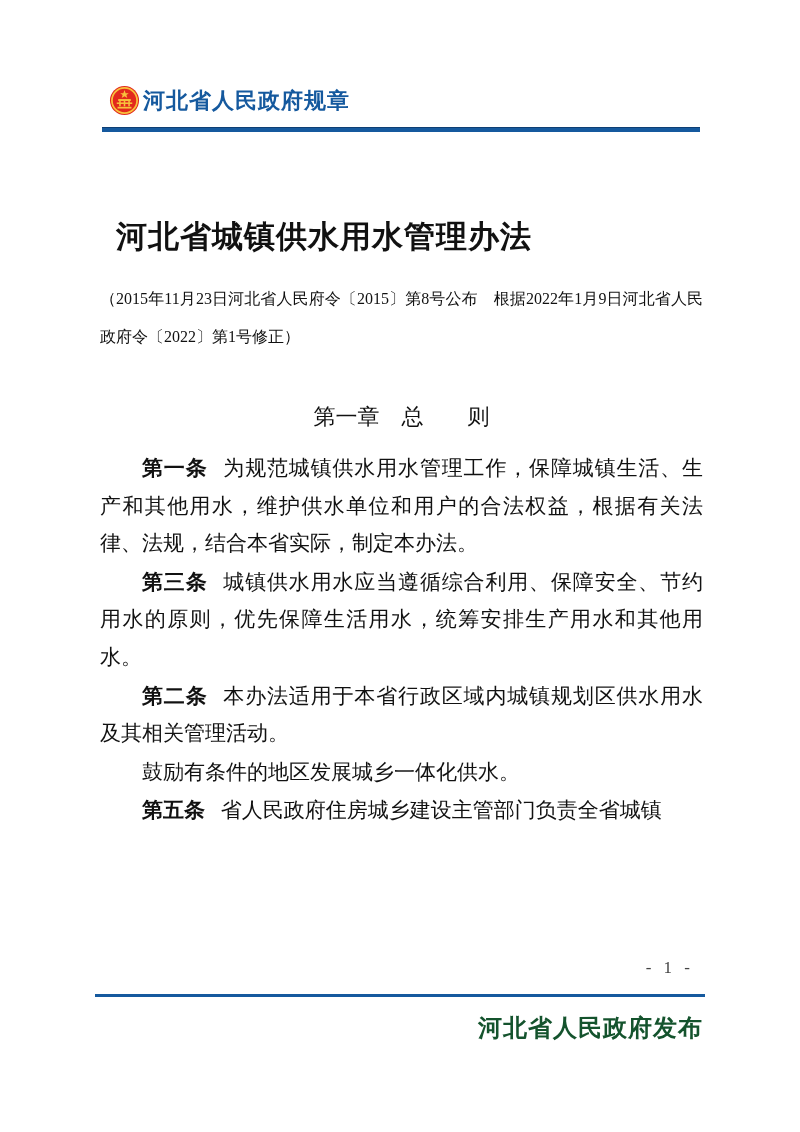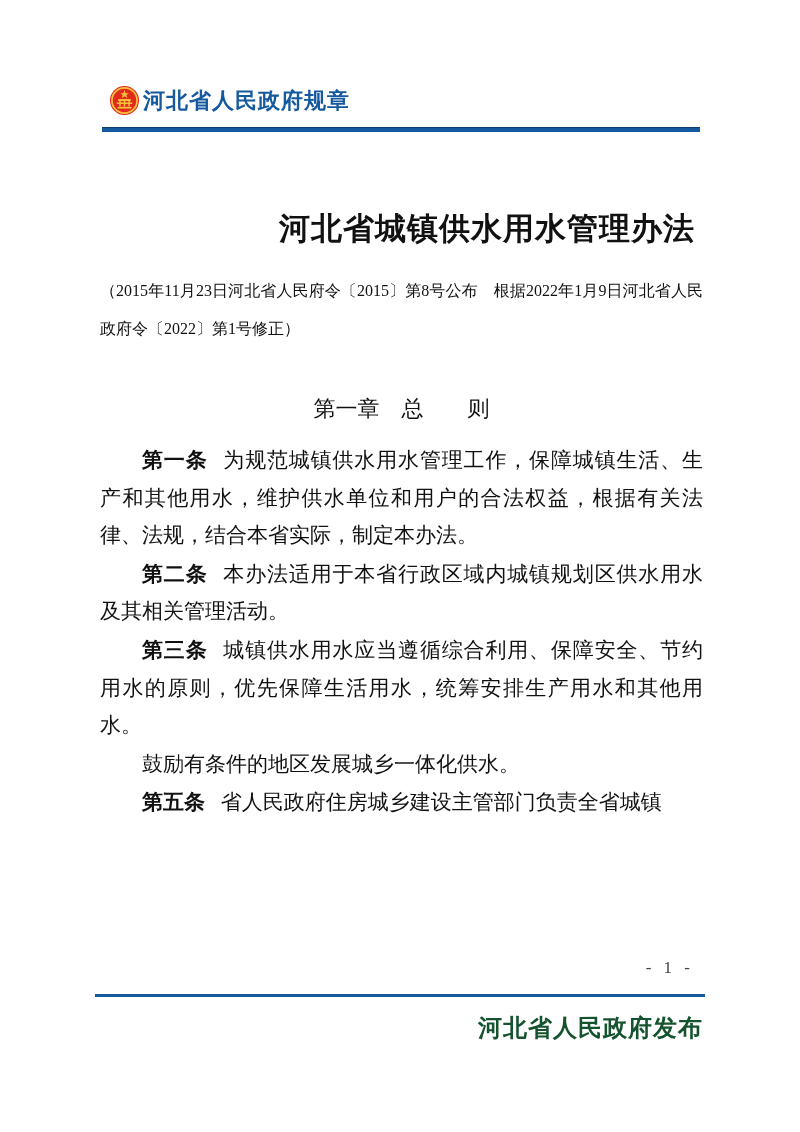--- a/index.html
+++ b/index.html
@@ -40,22 +40,22 @@
     border-top: 1px solid #0E3F74;
   }
   
   .content {
     position: absolute;
     left: 100px;
     top: 196px;
     width: 603px;
   }
   .doc-title {
-    margin: 8px;
-    text-align: right;
+    margin: 16px;
+    text-align: left;
     font-size: 31px;
     font-weight: bold;
     line-height: 50px;
     letter-spacing: 1px;
     font-family: "Liberation Serif", "DejaVu Serif", serif;
   }
   .preamble {
     margin: 18px 0 0 0;
     font-size: 16px;
     line-height: 38px;
@@ -135,22 +135,22 @@
   </div>
   <div class="header-rule"></div>
 
   <div class="content">
     <h1 class="doc-title">河北省城镇供水用水管理办法</h1>
     <p class="preamble">（2015年11月23日河北省人民府令〔2015〕第8号公布　根据2022年1月9日河北省人民政府令〔2022〕第1号修正）</p>
     <h2 class="chapter">第一章　总　　则</h2>
 
     <div class="body-text">
       <p class="para"><span class="art-num">第一条</span><span>为规范城镇供水用水管理工作，保障城镇生活、生产和其他用水，维护供水单位和用户的合法权益，根据有关法律、法规，结合本省实际，制定本办法。</span></p>
+      <p class="para"><span class="art-num">第三条</span><span>城镇供水用水应当遵循综合利用、保障安全、节约用水的原则，优先保障生活用水，统筹安排生产用水和其他用水。</span></p>
       <p class="para"><span class="art-num">第二条</span><span>本办法适用于本省行政区域内城镇规划区供水用水及其相关管理活动。</span></p>
-      <p class="para"><span class="art-num">第三条</span><span>城镇供水用水应当遵循综合利用、保障安全、节约用水的原则，优先保障生活用水，统筹安排生产用水和其他用水。</span></p>
       <p class="para"><span class="art-num"></span><span>鼓励有条件的地区发展城乡一体化供水。</span></p>
       <p class="para"><span class="art-num">第五条</span><span>省人民政府住房城乡建设主管部门负责全省城镇</span></p>
     </div>
   </div>
 
   <div class="page-number">- 1 -</div>
   <div class="footer-rule"></div>
   <div class="footer-publisher">河北省人民政府发布</div>
 
 </div>

